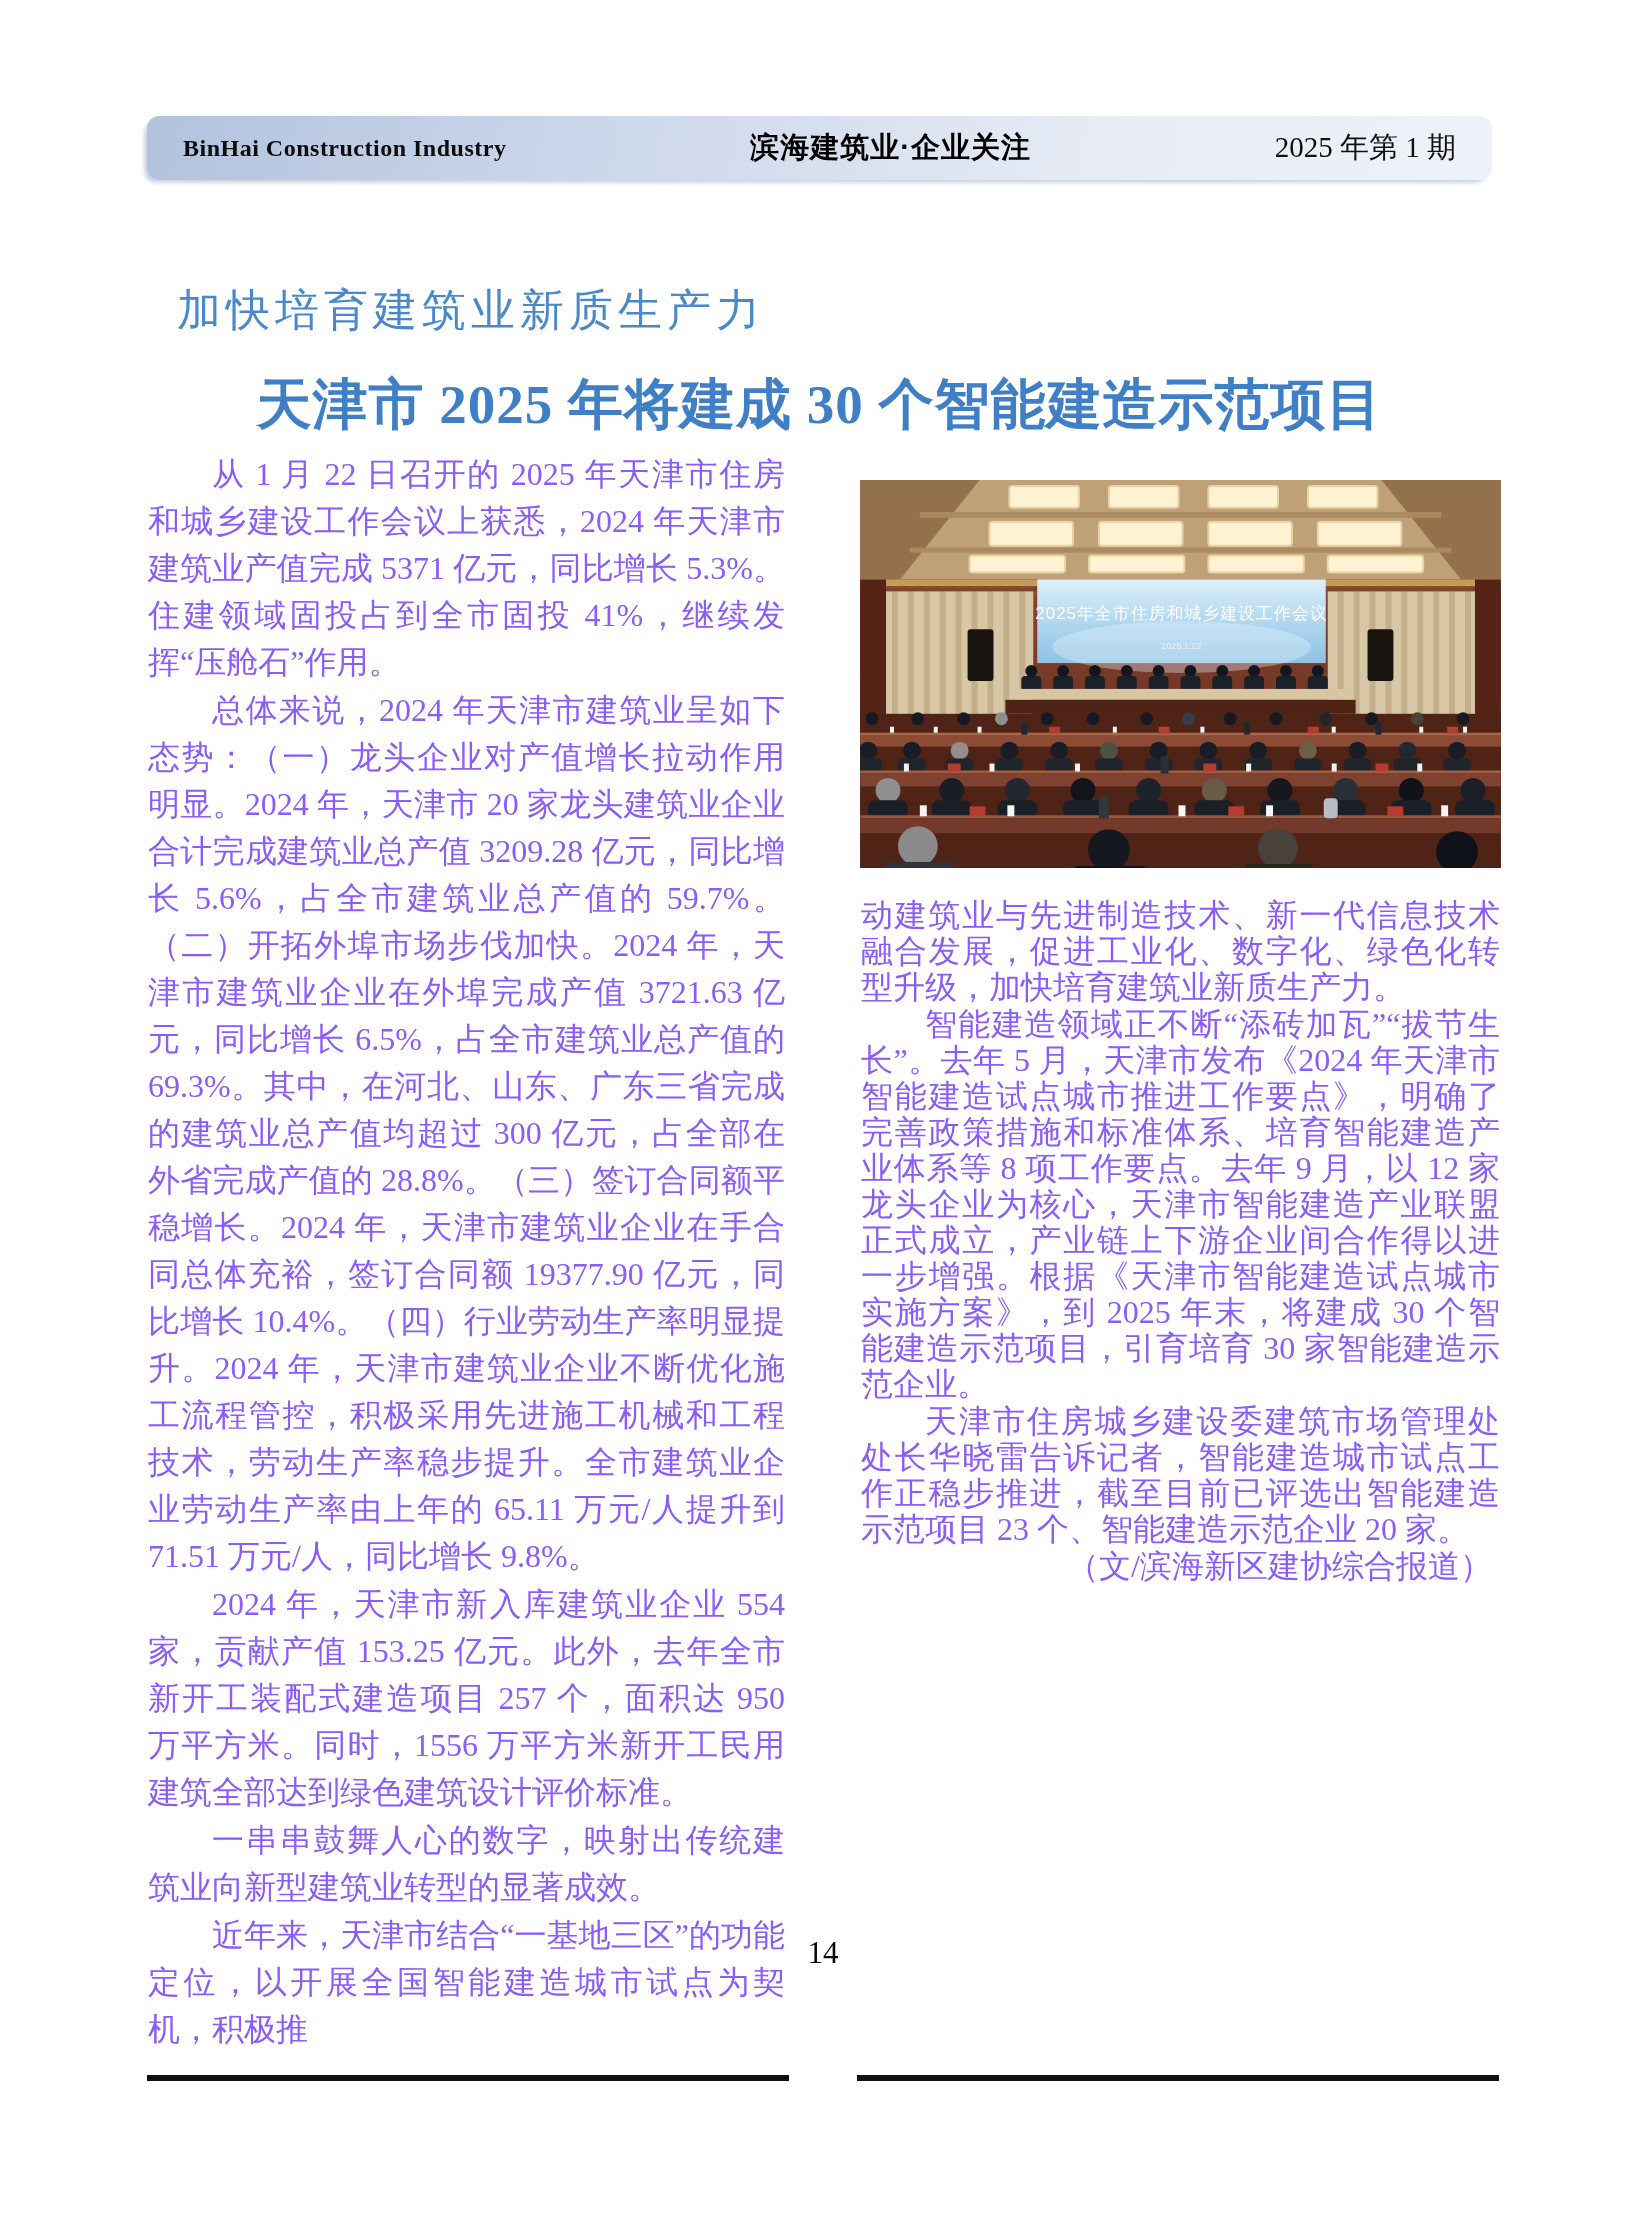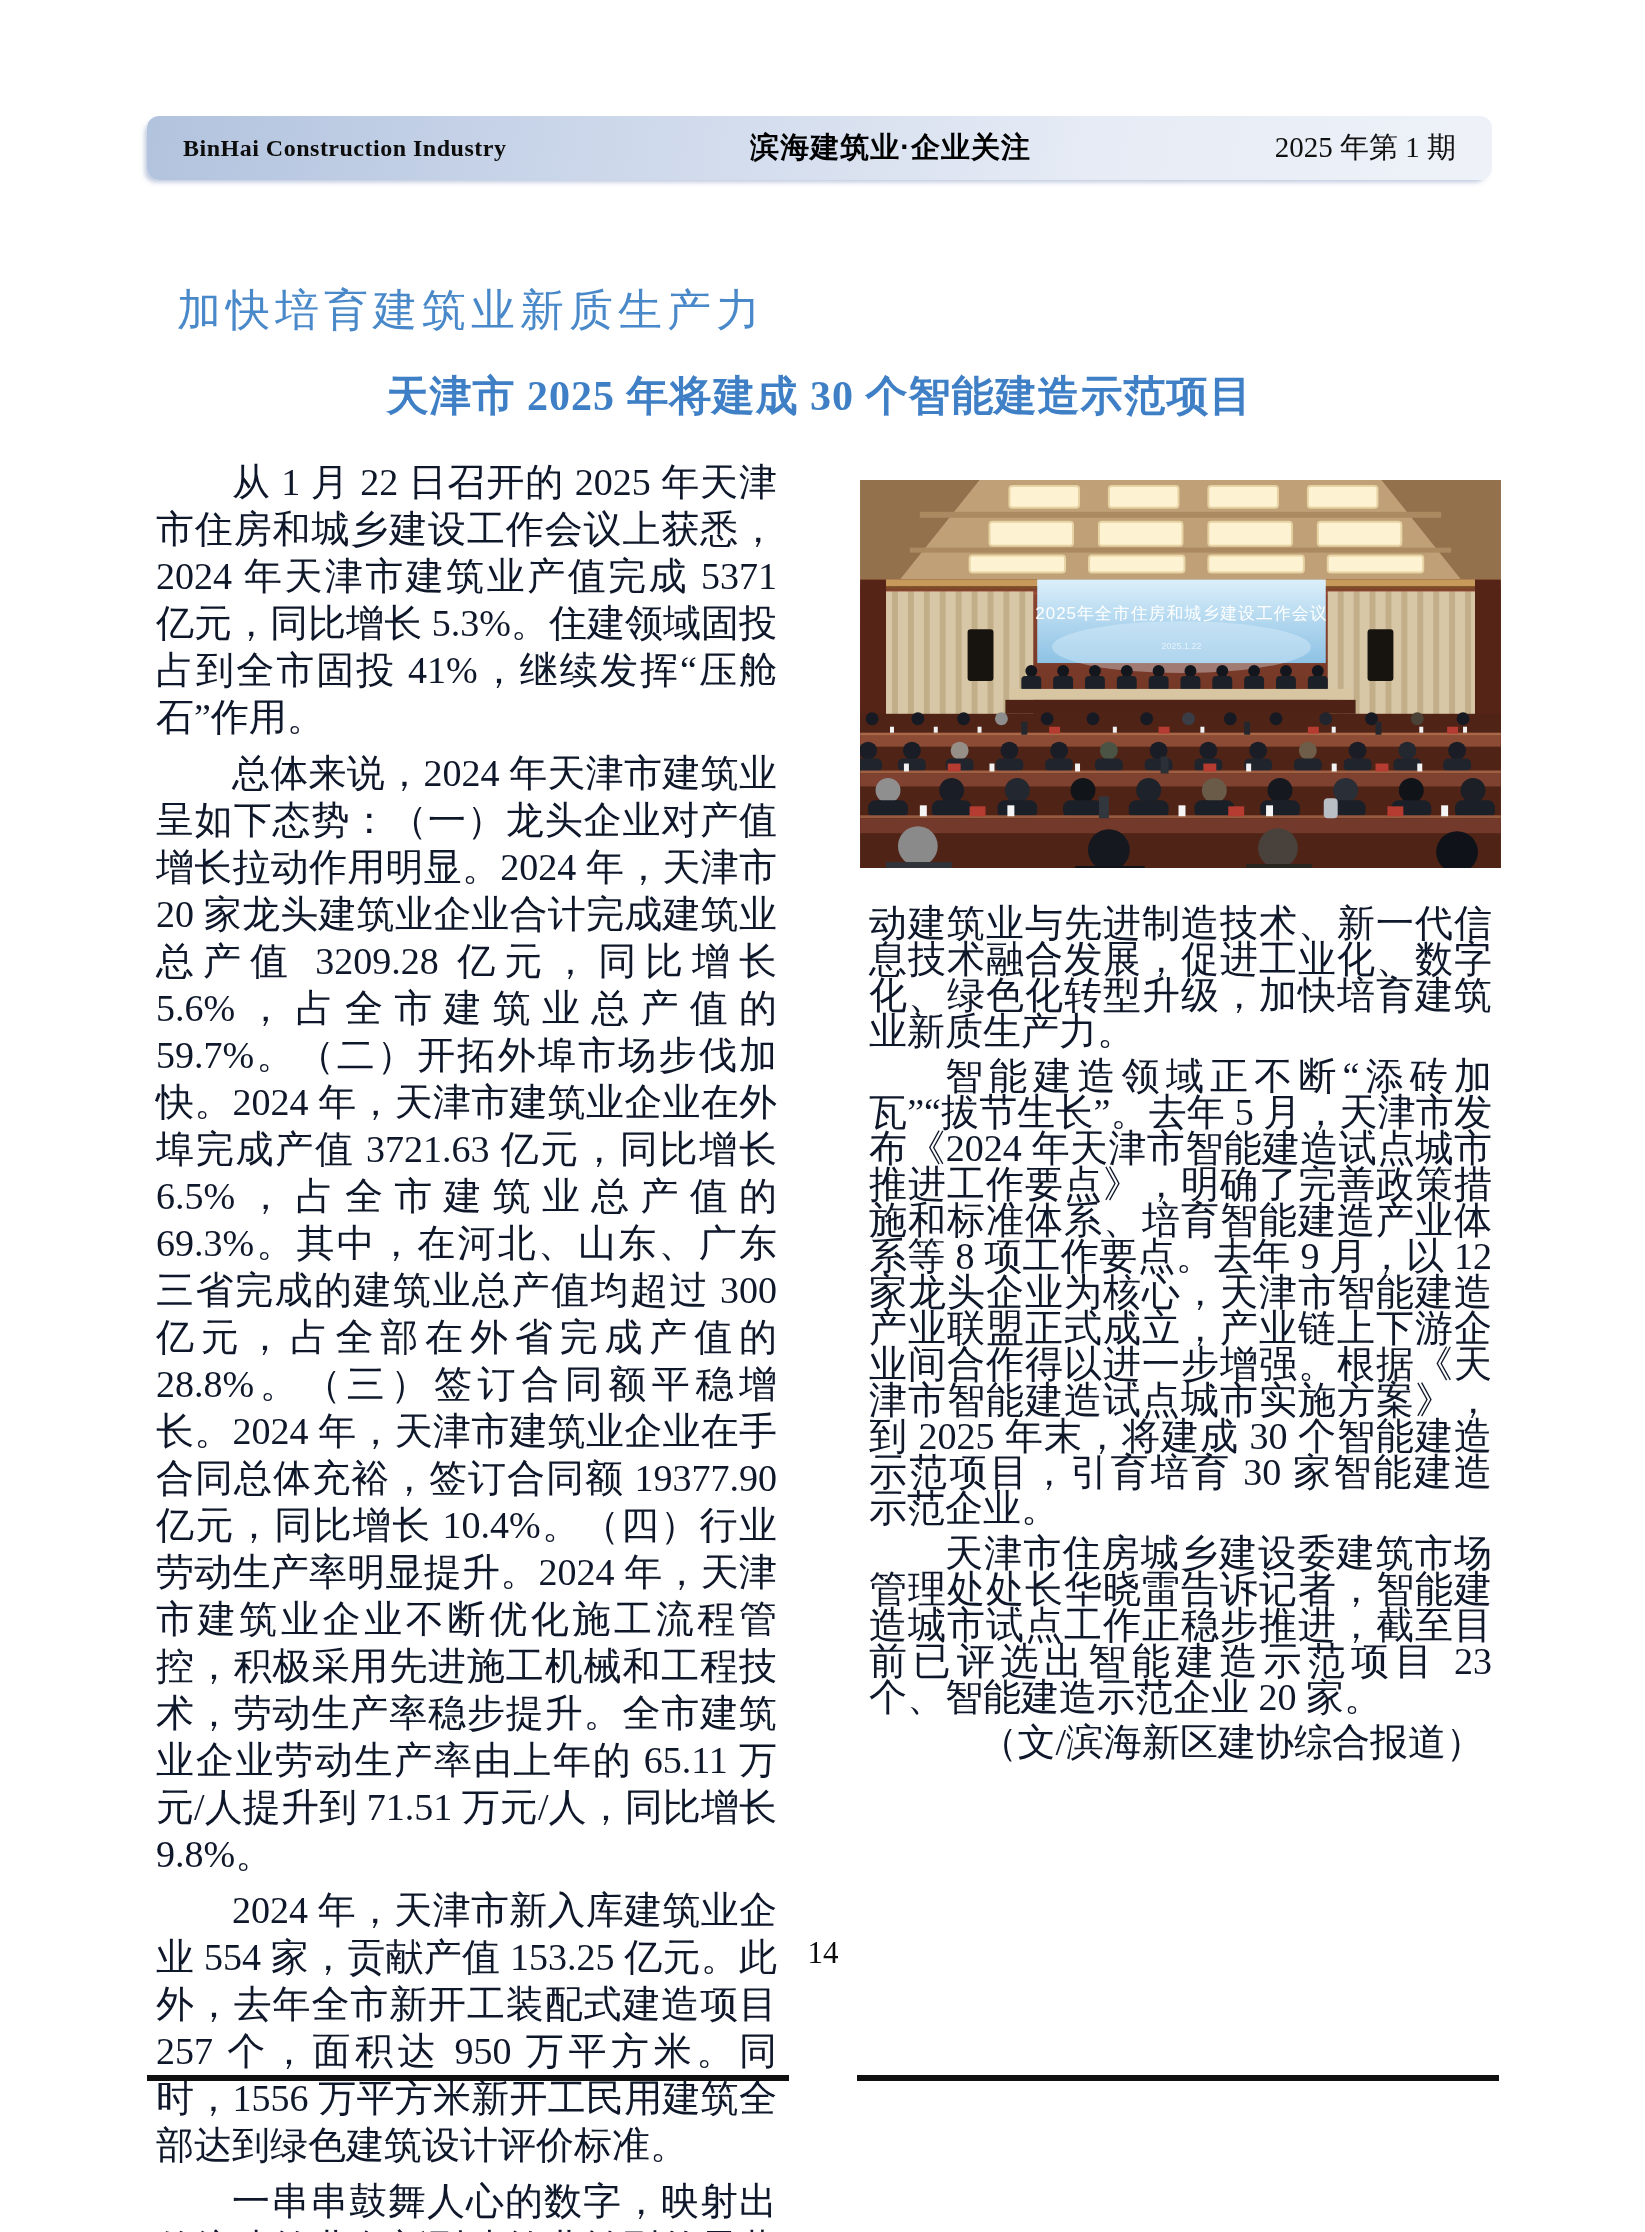--- a/index.html
+++ b/index.html
@@ -19,28 +19,28 @@
   .band-cn { font-family:"Liberation Sans","DejaVu Sans",sans-serif; font-weight:bold;
              font-size:29px; color:#000; letter-spacing:1px; }
   .band-issue { font-size:29px; color:#111; }
   
   .kicker {
     position:absolute; left:177px; top:281px; font-size:44px; font-weight:400;
     color:#4a89c9; letter-spacing:5px; white-space:nowrap;
   }
   .headline {
     position:absolute; left:147px; top:368px; width:1345px; text-align:center;
-    font-size:42px; font-weight:bold; color:#3f7fc5; letter-spacing:1px; white-space:nowrap;
+    font-size:55px; font-weight:bold; color:#3f7fc5; letter-spacing:1px; white-space:nowrap;
   }
   
   .col-left  { position:absolute; left:147px; top:450px; width:639px; }
   .col-right { position:absolute; left:860px; top:480px; width:641px; }
   p.body {
-    margin:9px; font-size:38px; line-height:47px; text-align:justify;
-    color:#0f172a; text-indent:2em;
+    margin:1px; font-size:32px; line-height:47px; text-align:justify;
+    color:#8b5cf6; text-indent:2em;
   }
   .col-right p.body { line-height:36px; }
   p.body.no-indent { text-indent:0; }
   p.body.align-right { text-align:right; text-indent:0; padding-right:8px; }
   .photo-wrap { width:641px; height:388px; margin:0 0 24px 0; }
   
   .footer-line { position:absolute; top:2075px; height:6px; background:#101010; }
   .footer-line.left  { left:147px; width:642px; }
   .footer-line.right { left:857px; width:642px; }
   .page-num {

